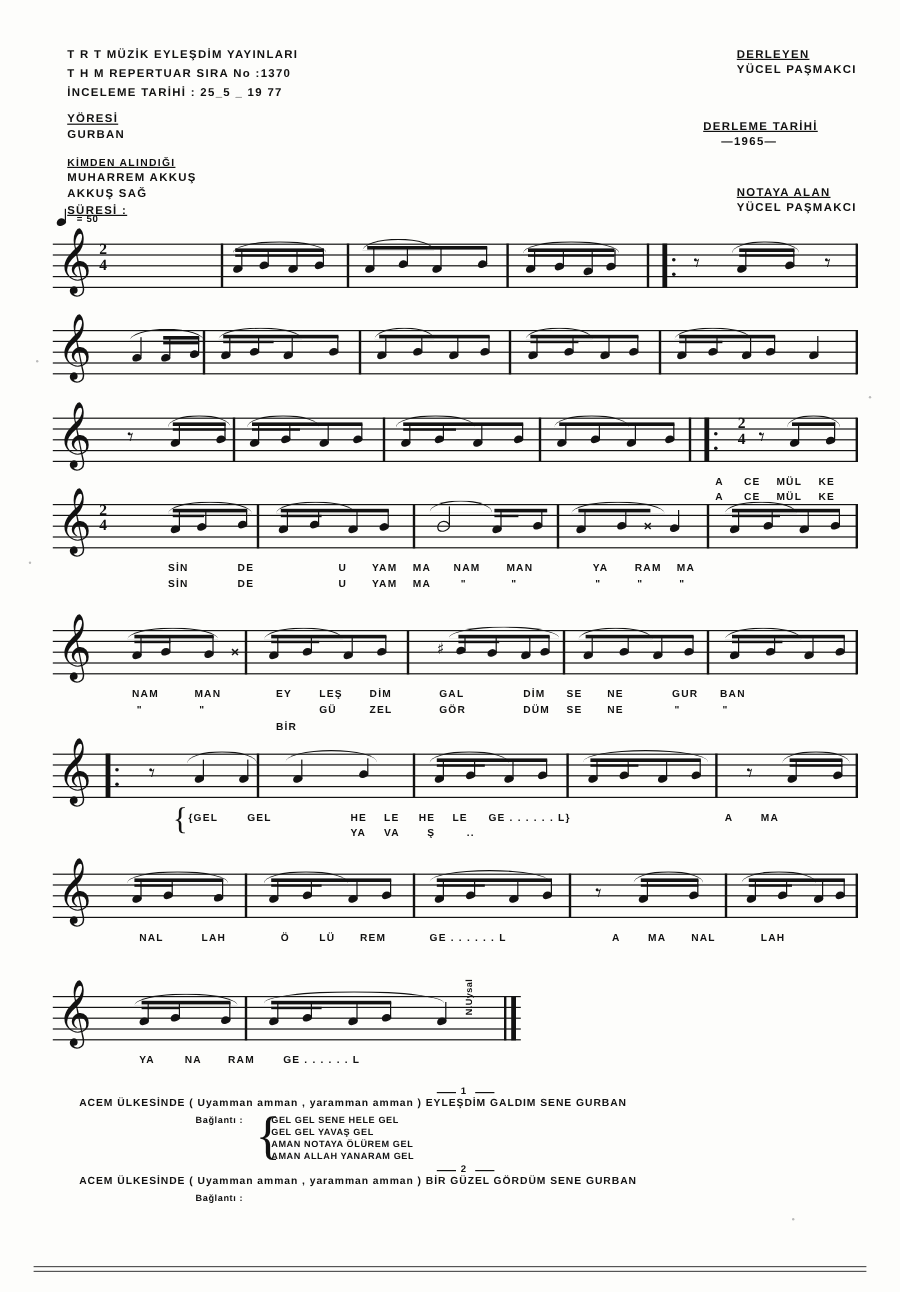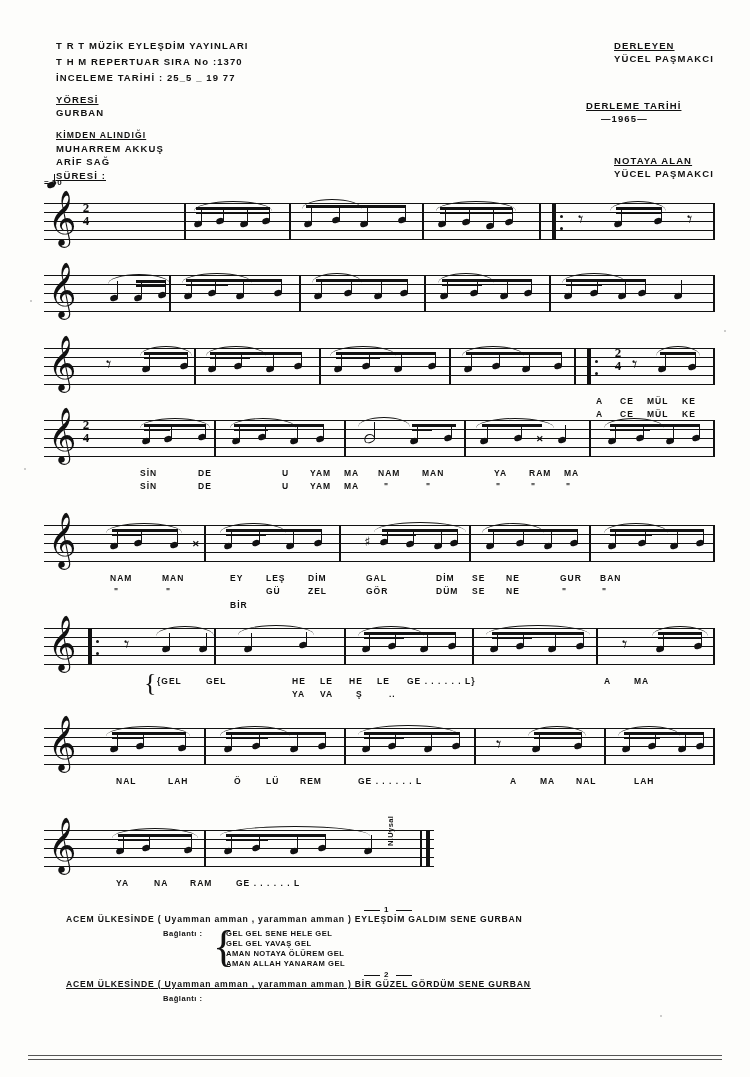--- a/index.html
+++ b/index.html
@@ -140,38 +140,38 @@
   <div class="hdr">
     <div class="hl" style="left:56px;top:40px;">T R T  MÜZİK EYLEŞDİM YAYINLARI</div>
     <div class="hl" style="left:56px;top:56px;">T H M  REPERTUAR  SIRA No :1370</div>
     <div class="hl" style="left:56px;top:72px;">İNCELEME  TARİHİ : 25_5 _ 19 77</div>
 
     <div class="hl ul" style="left:56px;top:94px;">YÖRESİ</div>
     <div class="hl" style="left:56px;top:107px;">GURBAN</div>
 
     <div class="hl ul" style="left:56px;top:130px;font-size:8.6px;">KİMDEN  ALINDIĞI</div>
     <div class="hl" style="left:56px;top:143px;">MUHARREM AKKUŞ</div>
-    <div class="hl" style="left:56px;top:156px;">ARİF SAĞ</div>
+    <div class="hl" style="left:56px;top:156px;">AKKUŞ SAĞ</div>
     <div class="hl ul" style="left:56px;top:170px;">SÜRESİ :</div>
 
     <div class="hl ul" style="left:614px;top:40px;">DERLEYEN</div>
     <div class="hl" style="left:614px;top:53px;">YÜCEL PAŞMAKCI</div>
 
     <div class="hl ul" style="left:586px;top:100px;">DERLEME  TARİHİ</div>
     <div class="hl" style="left:601px;top:113px;">—1965—</div>
 
     <div class="hl ul" style="left:614px;top:155px;">NOTAYA  ALAN</div>
     <div class="hl" style="left:614px;top:168px;">YÜCEL PAŞMAKCI</div>
 
 
     <div style="position:absolute;left:47px;top:176px;">
       <div class="nh" style="left:0;top:6px;"></div>
       <div class="stem" style="left:7px;top:-2px;height:10px;"></div>
     </div>
-    <div class="tempo" style="left:44px;top:178px;">= 50</div>
+    <div class="tempo" style="left:64px;top:178px;">= 50</div>
   </div>
 
   <div class="system" style="top:203px;height:48px;">
     <div class="staff">
       <div class="ln ln0"></div>
         <div class="ln ln1"></div>
         <div class="ln ln2"></div>
         <div class="ln ln3"></div>
         <div class="ln ln4"></div>
       <div class="clef">𝄞</div>
@@ -814,21 +814,21 @@
     <div class="brace" style="left:213px;top:20px;font-size:44px;line-height:44px;">{</div>
     <div class="fl fsm" style="left:226px;top:24px;">GEL GEL SENE  HELE  GEL</div>
     <div class="fl fsm" style="left:226px;top:34px;">GEL GEL  YAVAŞ  GEL</div>
     <div class="fl fsm" style="left:226px;top:44px;">AMAN  NOTAYA   ÖLÜREM  GEL</div>
     <div class="fl fsm" style="left:226px;top:54px;">AMAN  ALLAH   YANARAM GEL</div>
 
     <div class="numdash" style="left:364px;top:70px;width:16px;"></div>
     <div class="numline" style="left:384px;top:65px;">2</div>
     <div class="numdash" style="left:396px;top:70px;width:16px;"></div>
 
-    <div class="fl" style="left:66px;top:74px;text-decoration:underline;">ACEM ÜLKESİNDE  (  Uyamman amman , yaramman  amman )  BİR GÜZEL GÖRDÜM  SENE  GURBAN</div>
+    <div class="fl" style="left:66px;top:74px;">ACEM ÜLKESİNDE  (  Uyamman amman , yaramman  amman )  BİR GÜZEL GÖRDÜM  SENE  GURBAN</div>
     <div class="fl fsm" style="left:163px;top:89px;">Bağlantı :</div>
   </div>
 
   <div class="bottomrule"></div>
   <div class="bottomrule2"></div>
 
   <div class="speck" style="left:30px;top:300px;"></div>
   <div class="speck" style="left:24px;top:468px;"></div>
   <div class="speck" style="left:724px;top:330px;"></div>
   <div class="speck" style="left:660px;top:1015px;"></div>

